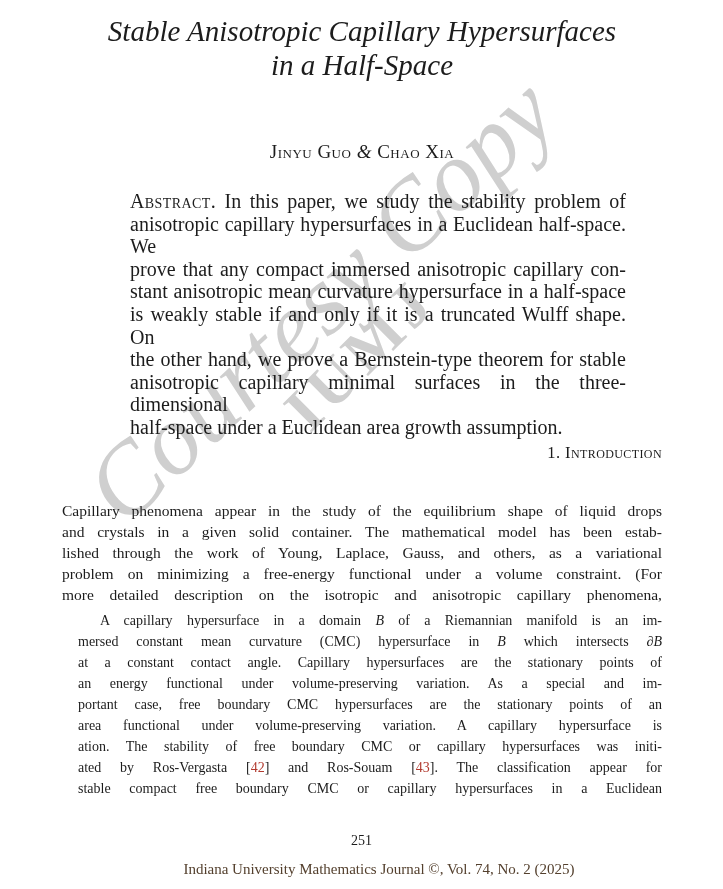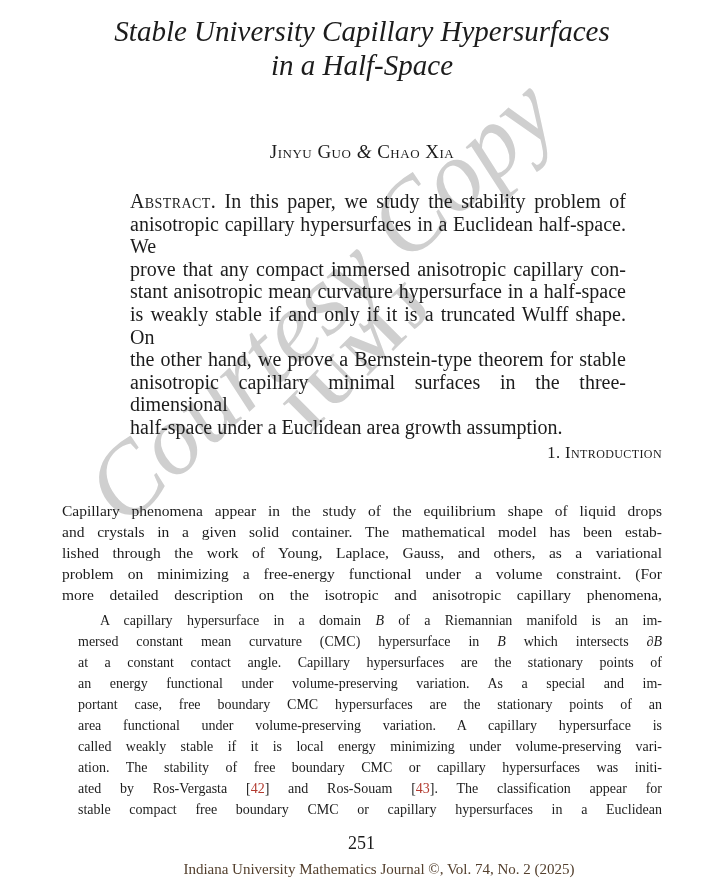--- a/index.html
+++ b/index.html
@@ -101,21 +101,21 @@
   .rline.last { text-align-last: left; }
   .rline.indent { text-indent: 22px; }
   .seg-cite { color: var(--cite); }
   .seg-i { font-style: italic; }
   .seg-sc { font-variant: small-caps; letter-spacing: 0.4px; }
   
   .page-number {
     position: absolute;
     top: 833px; left: 0; right: 0;
     text-align: center;
-    font-size: 18px;
+    font-size: 14px;
     z-index: 1;
   }
   .journal-footer {
     position: absolute;
     top: 861px; left: 0; right: 0;
     text-align: center;
     font-size: 15px;
     color: var(--footer);
     z-index: 1;
     padding-left: 35px;
@@ -125,21 +125,21 @@
 <body>
 
 <div class="page">
 
   <div class="wm wm-courtesy">Courtesy Copy</div>
   <div class="wm wm-iumj">IUMJ</div>
 
   <div class="content">
 
     <div class="title-block">
-      <div>Stable University Capillary Hypersurfaces</div>
+      <div>Stable Anisotropic Capillary Hypersurfaces</div>
       <div>in a Half-Space</div>
     </div>
 
     <div class="authors-line">
       <span class="sc">Jinyu Guo</span>
       <span class="amp">&amp;</span>
       <span class="sc">Chao Xia</span>
     </div>
 
     <div class="abstract-block">
@@ -166,21 +166,20 @@
         <div class="rline"><span>more detailed description on the isotropic and anisotropic capillary phenomena,</span></div>
       </div>
 
     <div class="para-2">
         <div class="rline indent"><span>A capillary hypersurface in a domain </span><span class="seg-i">B</span><span> of a Riemannian manifold is an im-</span></div>
         <div class="rline"><span>mersed constant mean curvature (CMC) hypersurface in </span><span class="seg-i">B</span><span> which intersects </span><span class="seg-i">∂B</span></div>
         <div class="rline"><span>at a constant contact angle.  Capillary hypersurfaces are the stationary points of</span></div>
         <div class="rline"><span>an energy functional under volume-preserving variation.  As a special and im-</span></div>
         <div class="rline"><span>portant case, free boundary CMC hypersurfaces are the stationary points of an</span></div>
         <div class="rline"><span>area functional under volume-preserving variation.  A capillary hypersurface is</span></div>
-        <div class="rline"><span>called weakly stable if it is local energy minimizing under volume-preserving vari-</span></div>
         <div class="rline"><span>ation.  The stability of free boundary CMC or capillary hypersurfaces was initi-</span></div>
         <div class="rline"><span>ated by Ros-Vergasta [</span><span class="seg-cite">42</span><span>] and Ros-Souam [</span><span class="seg-cite">43</span><span>].  The classification appear for</span></div>
         <div class="rline"><span>stable compact free boundary CMC or capillary hypersurfaces in a Euclidean</span></div>
       </div>
 
   </div>
 
   <div class="page-number">251</div>
   <div class="journal-footer">Indiana University Mathematics Journal ©, Vol. 74, No. 2 (2025)</div>
 

